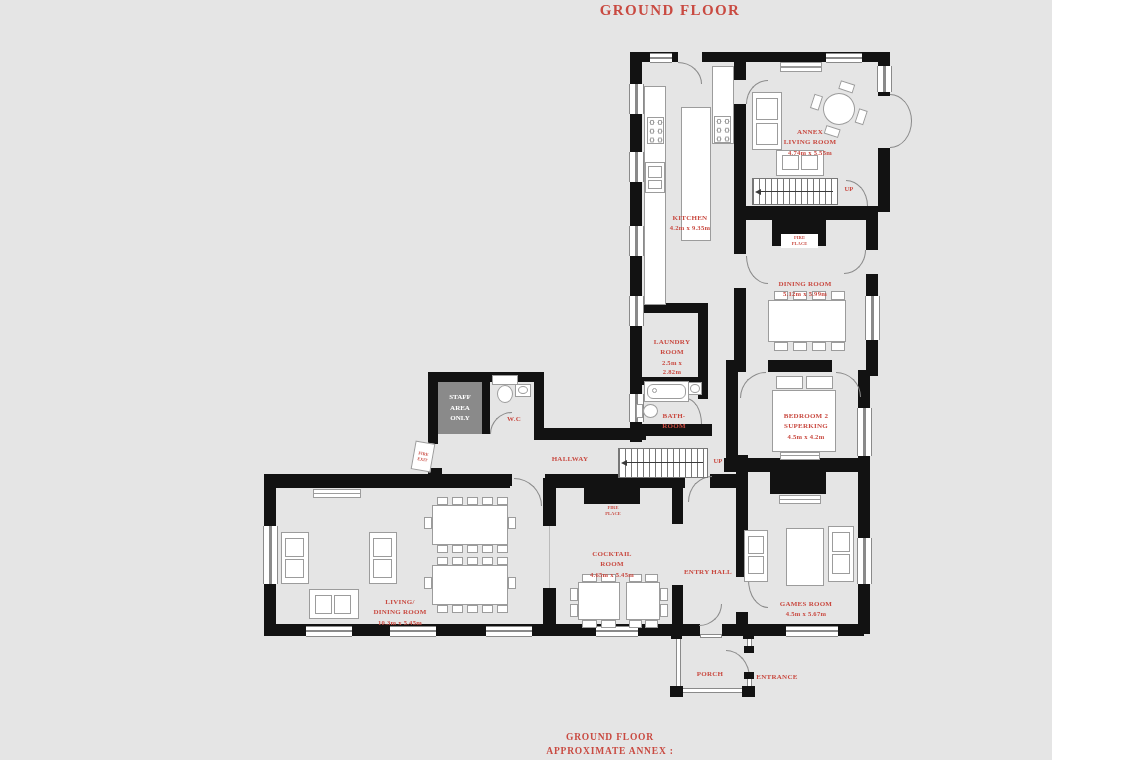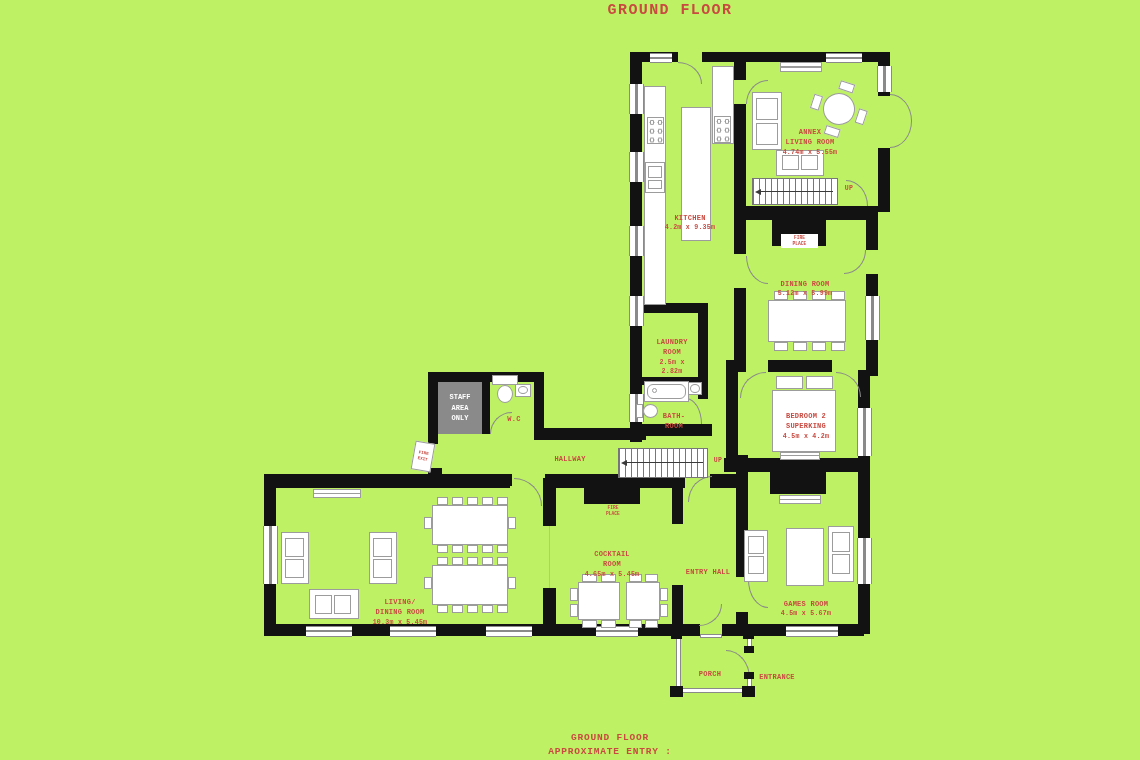--- a/index.html
+++ b/index.html
@@ -1,17 +1,17 @@
 <!DOCTYPE html>
 <html style="--accent: #c94a41;"><head>
 <meta charset="utf-8">
 <style>
   html,body{margin:0;padding:0;background:#fff;}
-  #stage{position:relative;width:1140px;height:760px;background:#bef264;overflow:hidden;
-         font-family:Liberation Mono, monospace;}
+  #stage{position:relative;width:1052px;height:760px;background:#e5e5e5;overflow:hidden;
+         font-family:Liberation Serif, serif;}
   .w{position:absolute;background:#121212;}
   .fpbox{position:absolute;background:#fff;}
   .winh{position:absolute;border-top:1px solid #8a8a8a;border-bottom:1px solid #8a8a8a;
         background:linear-gradient(to bottom,#fff 0 38%,#8a8a8a 38% 58%,#fff 58%);}
   .winv{position:absolute;border-left:1px solid #8a8a8a;border-right:1px solid #8a8a8a;
         background:linear-gradient(to right,#fff 0 38%,#8a8a8a 38% 58%,#fff 58%);}
   .tw{position:absolute;background:#fff;border:1px solid #8a8a8a;box-sizing:border-box;}
   .door{position:absolute;border:0 solid #8a8a8a;box-sizing:border-box;}
   .door.tl{border-top-width:1px;border-left-width:1px;border-top-left-radius:100% 100%;}
   .door.tr{border-top-width:1px;border-right-width:1px;border-top-right-radius:100% 100%;}
@@ -329,15 +329,15 @@
   <div class="rlabel" style="left:744px;top:661px;width:66px">
     <span>ENTRANCE</span>
   </div>
   <div class="rlabel tiny" style="left:781px;top:235px;width:37px">FIRE
 PLACE</div>
   <div class="rlabel tiny" style="left:598px;top:505px;width:30px">FIRE
 PLACE</div>
 
   <div class="footer">
     <div>GROUND FLOOR</div>
-    <div>APPROXIMATE ENTRY :</div>
+    <div>APPROXIMATE ANNEX :</div>
   </div>
 </div>
 
 </body></html>

